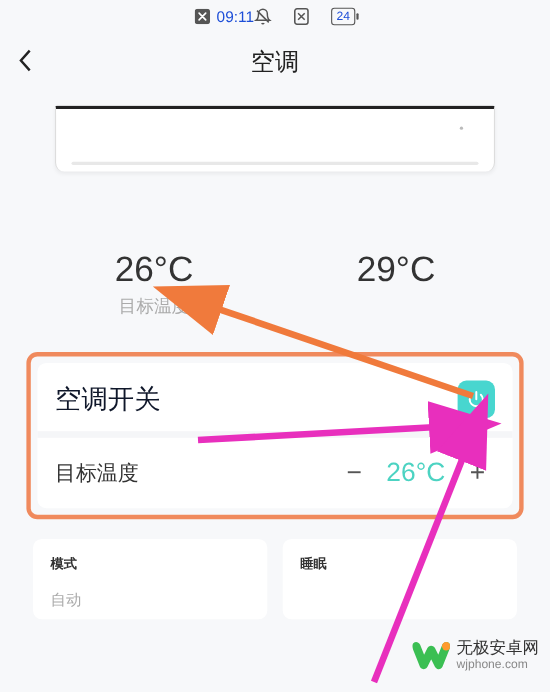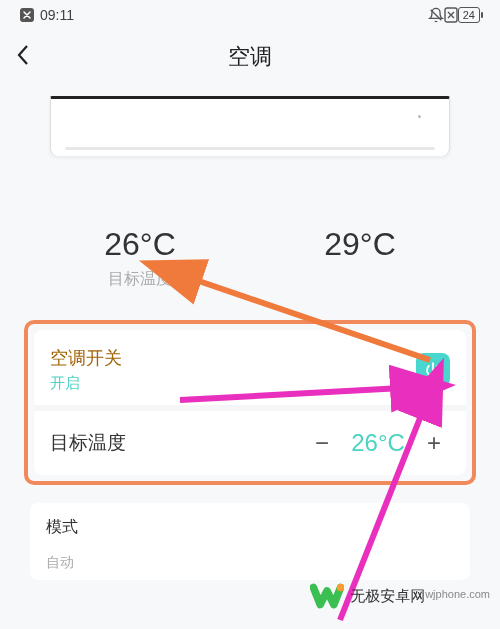--- a/index.html
+++ b/index.html
@@ -13,34 +13,34 @@
       background: #f7f8fa;
       font-family: -apple-system, "PingFang SC", "Helvetica Neue", Arial, sans-serif;
       position: relative;
       overflow: hidden;
     }
     
     .status-bar {
       height: 30px;
       display: flex;
       align-items: center;
-      justify-content: space-between;
+      justify-content: center;
       padding: 0 20px;
-      color: #404040;
+      color: #1d4ed8;
       font-size: 14px;
     }
     .status-left {
       display: flex;
       align-items: center;
       gap: 6px;
     }
     .status-right {
       display: flex;
       align-items: center;
-      gap: 0;
+      gap: 20px;
       font-size: 14px;
     }
     .x-icon svg, .bell-icon svg, .sim-icon svg { display:block; }
     .battery-box {
       border: 1px solid #555;
       border-radius: 3px;
       padding: 1px 4px;
       font-size: 11px;
       position: relative;
     }
@@ -139,22 +139,22 @@
     }
     .row-switch {
       display: flex;
       align-items: center;
       padding: 16px 16px 12px;
     }
     .row-switch .labels {
       flex: 1;
     }
     .sw-title {
-      font-size: 18px;
-      color: #a16207;
+      font-size: 24px;
+      color: #0f172a;
       font-weight: 400;
     }
     .sw-sub {
       font-size: 15px;
       color: #4cd3c2;
       margin-top: 4px;
     }
     .power-btn {
       width: 34px;
       height: 34px;
@@ -198,22 +198,23 @@
       margin: 18px 30px 0;
     }
     .small-card {
       flex: 1;
       background: #fff;
       border-radius: 8px;
       padding: 14px 16px 8px;
       min-height: 54px;
     }
     .sc-title {
-      font-size: 16px;
+      font-size: 12px;
       color: #333;
+      font-weight: bold;
     }
     .sc-sub {
       font-size: 14px;
       color: #aaa;
       margin-top: 16px;
     }
     
     .annot {
       position: absolute;
       top: 0;
@@ -231,21 +232,21 @@
       align-items: center;
       gap: 6px;
       pointer-events: none;
     }
     .wm-logo {
       width: 34px;
       height: 34px;
     }
     .wm-text {
       display: flex;
-      flex-direction: row;
+      flex-direction: column;
       line-height: 1.1;
     }
     .wm-line1 { font-size: 15px; color: #333; font-weight: 500;}
     .wm-line2 { font-size: 11px; color: #888; }
   </style>
 </head>
 <body>
 
 <div class="status-bar">
   <div class="status-left">
@@ -296,21 +297,20 @@
   <div class="readout">
     <div class="temp-val">29°C</div>
   </div>
 </div>
 
 <div class="card-wrap">
   <div class="card">
     <div class="row-switch">
       <div class="labels">
         <div class="sw-title">空调开关</div>
-        <div class="sw-sub">开启</div>
       </div>
       <div class="power-btn">
         <svg width="18" height="18" viewBox="0 0 24 24" fill="none" stroke="#fff" stroke-width="2.4" stroke-linecap="round">
             <path d="M12 3 L12 12"></path>
             <path d="M6.5 6.5 a8 8 0 1 0 11 0"></path>
           </svg>
       </div>
     </div>
     <div class="divider"></div>
     <div class="row-target">
@@ -320,20 +320,23 @@
       <div class="stepper-btn">+</div>
     </div>
   </div>
 </div>
 
 <div class="bottom-row">
   <div class="small-card">
     <div class="sc-title">模式</div>
     <div class="sc-sub">自动</div>
   </div>
+  <div class="small-card">
+    <div class="sc-title">睡眠</div>
+  </div>
 </div>
 
 <svg class="annot" width="500" height="629">
   <defs>
     <marker id="arr-orange" markerWidth="12" markerHeight="12" refX="2" refY="4" orient="auto">
       <path d="M0,0 L0,8 L11,4 z" fill="#f07a3c"></path>
     </marker>
     <marker id="arr-pink" markerWidth="12" markerHeight="12" refX="2" refY="4" orient="auto">
       <path d="M0,0 L0,8 L11,4 z" fill="#e82fbd"></path>
     </marker>

